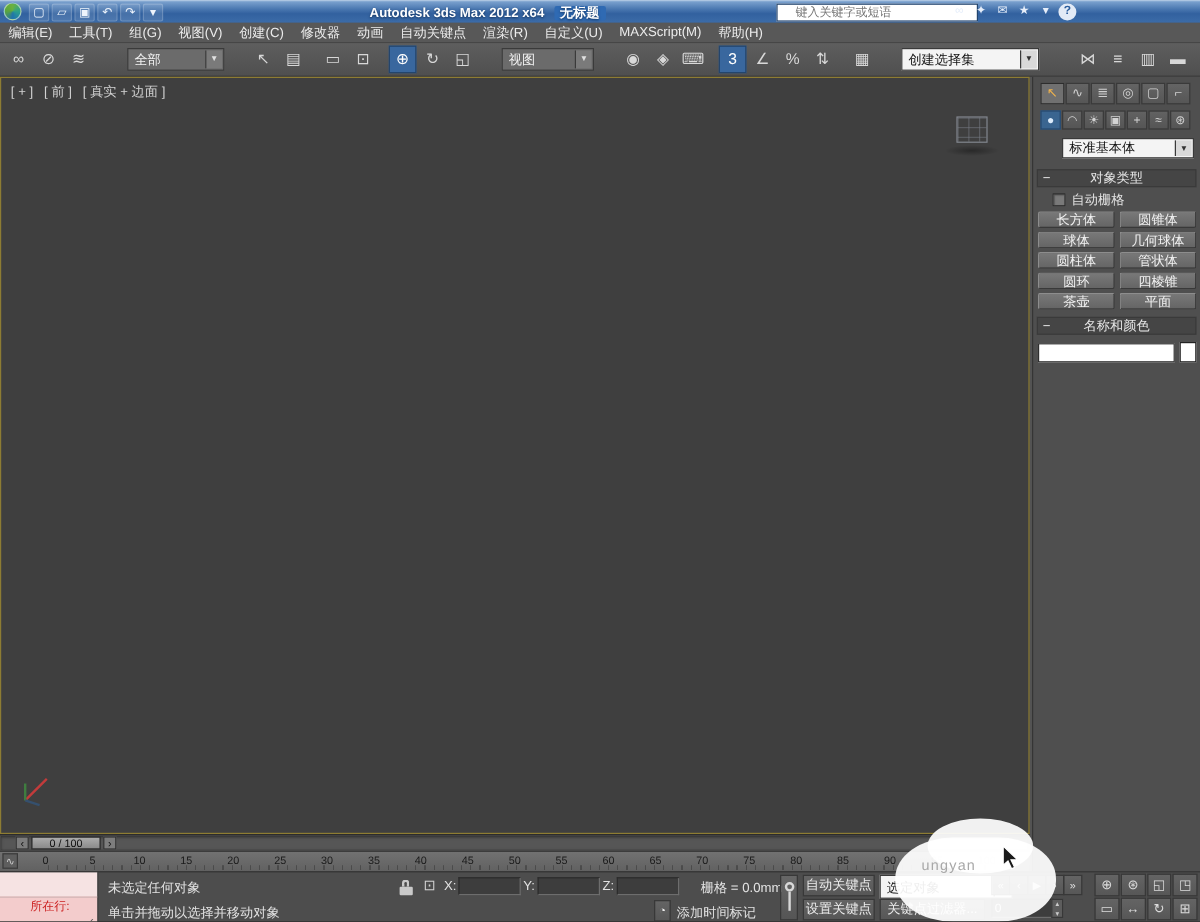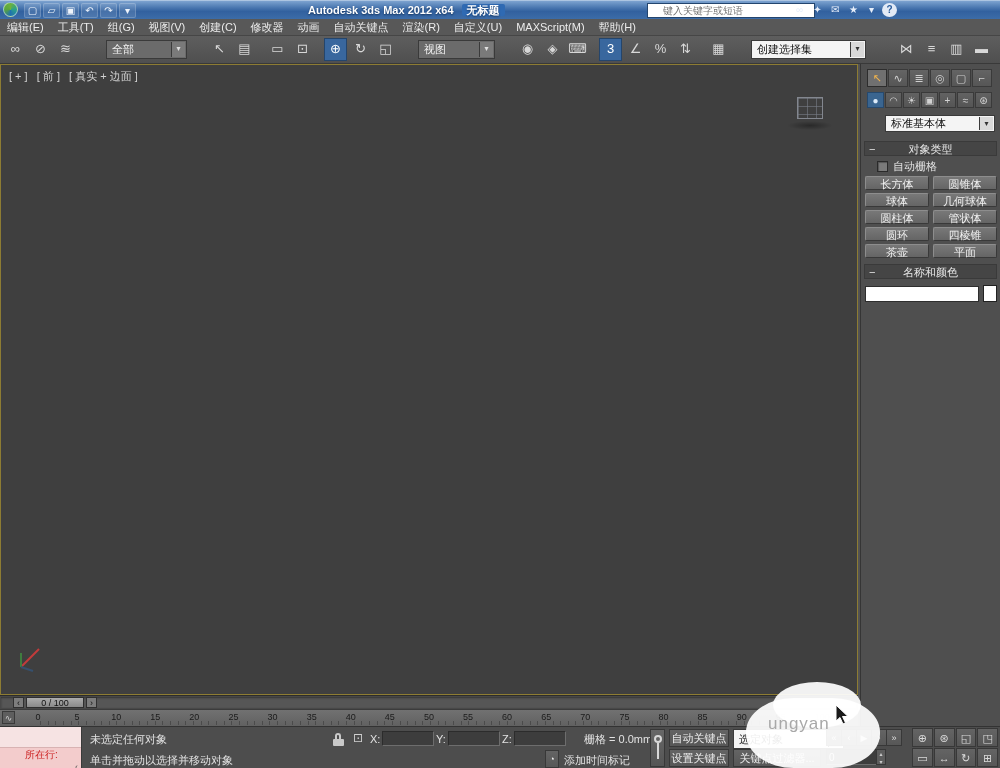--- a/index.html
+++ b/index.html
@@ -136,21 +136,21 @@
   .spin{position:absolute;right:0;top:0;width:10px;height:16px;font-size:6px;line-height:8px;text-align:center;
     color:#ccc;background:#5d5d5d;border:1px solid #383838;box-sizing:border-box;}
   .navcluster{position:absolute;left:912px;top:1px;width:86px;display:grid;grid-template-columns:repeat(4,1fr);gap:1px;}
   .nav-btn{height:19px;background:linear-gradient(#646464,#575757);border:1px solid #383838;color:#dcdcdc;
     font-size:11px;line-height:18px;text-align:center;box-sizing:border-box;}
 
   
   .wm{z-index:60;}
   .wm-blob{left:746px;top:698px;width:134px;height:70px;background:#fff;opacity:.93;border-radius:48px/34px;}
   .wm-bump{left:773px;top:682px;width:88px;height:46px;background:#fff;opacity:.93;border-radius:50%;}
-  .wm-text{left:768px;top:714px;color:#a8a8a8;font-size:17px;letter-spacing:1px;}
+  .wm-text{left:768px;top:714px;color:#a8a8a8;font-size:12px;letter-spacing:1px;}
   .wm-cursor{left:834px;top:704px;}
 </style>
 </head>
 <body>
 
 <div id="root">
 
   <div class="abs titlebar">
     <div class="abs app-logo"></div>
     <div class="abs qa-row">

